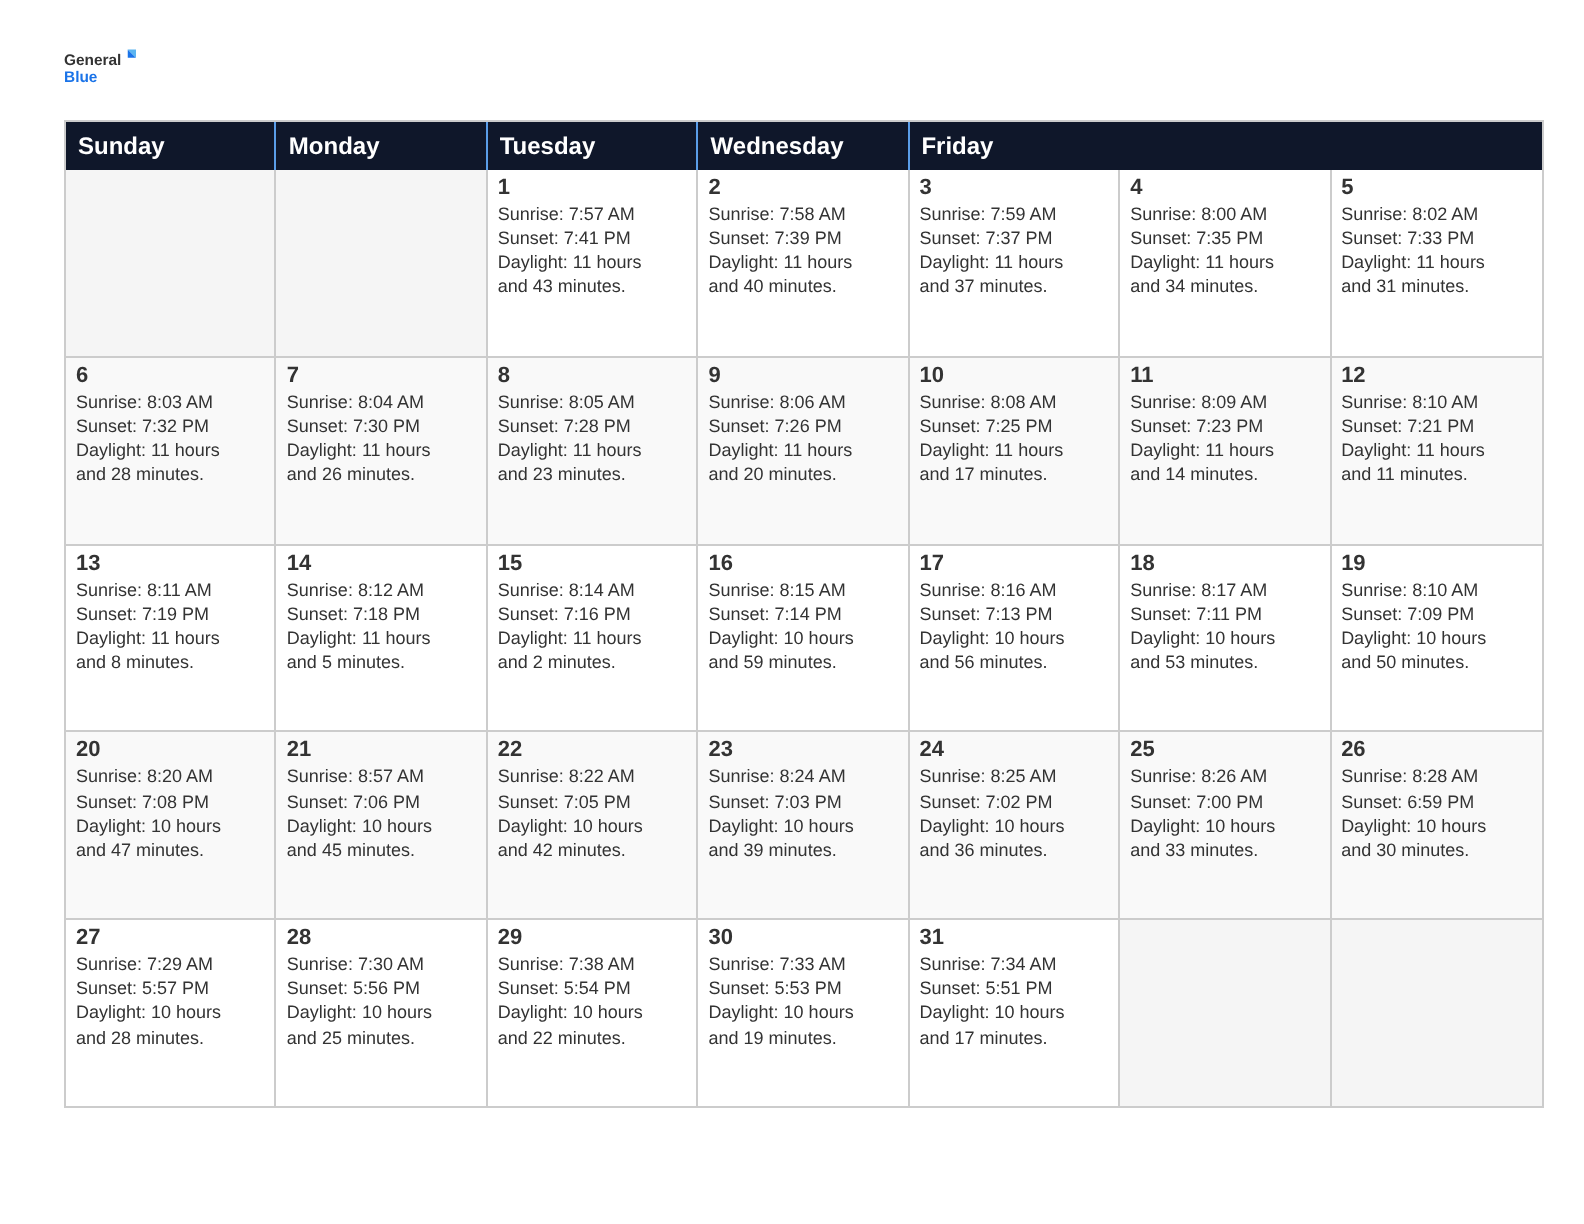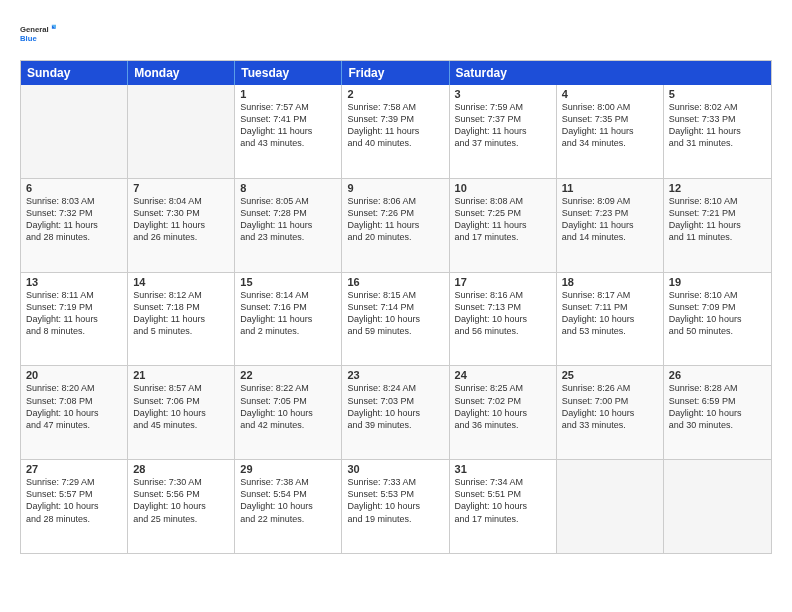--- a/index.html
+++ b/index.html
@@ -6,21 +6,21 @@
     body {
       font-family: Arial, sans-serif;
       background: #fff;
       width: 792px;
       height: 612px;
       overflow: hidden;
     }
     .page {
       width: 792px;
       height: 564px;
-      padding: 16px 20px 10px 20px;
+      padding: 16px 20px 10px 32px;
       display: flex;
       flex-direction: column;
     }
     .header {
       display: flex;
       justify-content: space-between;
       align-items: flex-start;
       margin-bottom: 8px;
     }
     .logo {
@@ -42,21 +42,21 @@
     }
     .calendar {
       flex: 1;
       display: flex;
       flex-direction: column;
       border: 1px solid #ccc;
     }
     .cal-header {
       display: grid;
       grid-template-columns: repeat(7, 1fr);
-      background: #1d4ed8;
+      background: #0f172a;
     }
     .cal-header-cell {
       color: #fff;
       font-size: 12px;
       font-weight: bold;
       padding: 5px 6px;
       border-right: 1px solid #5a9de8;
       text-align: left;
     }
     .cal-header-cell:last-child { border-right: none; }
@@ -113,22 +113,22 @@
       <div class="month-title"></div>
       <div class="location"></div>
     </div>
   </div>
 
   <div class="calendar">
     <div class="cal-header">
     <div class="cal-header-cell">Sunday</div>
         <div class="cal-header-cell">Monday</div>
         <div class="cal-header-cell">Tuesday</div>
+        <div class="cal-header-cell">Wednesday</div>
         <div class="cal-header-cell">Friday</div>
-        <div class="cal-header-cell">Saturday</div>
       </div>
     <div class="cal-body">
     <div class="cal-row">
           <div class="cal-cell empty"></div>
           <div class="cal-cell empty"></div>
           <div class="cal-cell">
             <div class="day-num">1</div>
             <div class="cell-line">Sunrise: 7:57 AM</div>
             <div class="cell-line">Sunset: 7:41 PM</div>
             <div class="cell-line">Daylight: 11 hours</div>

